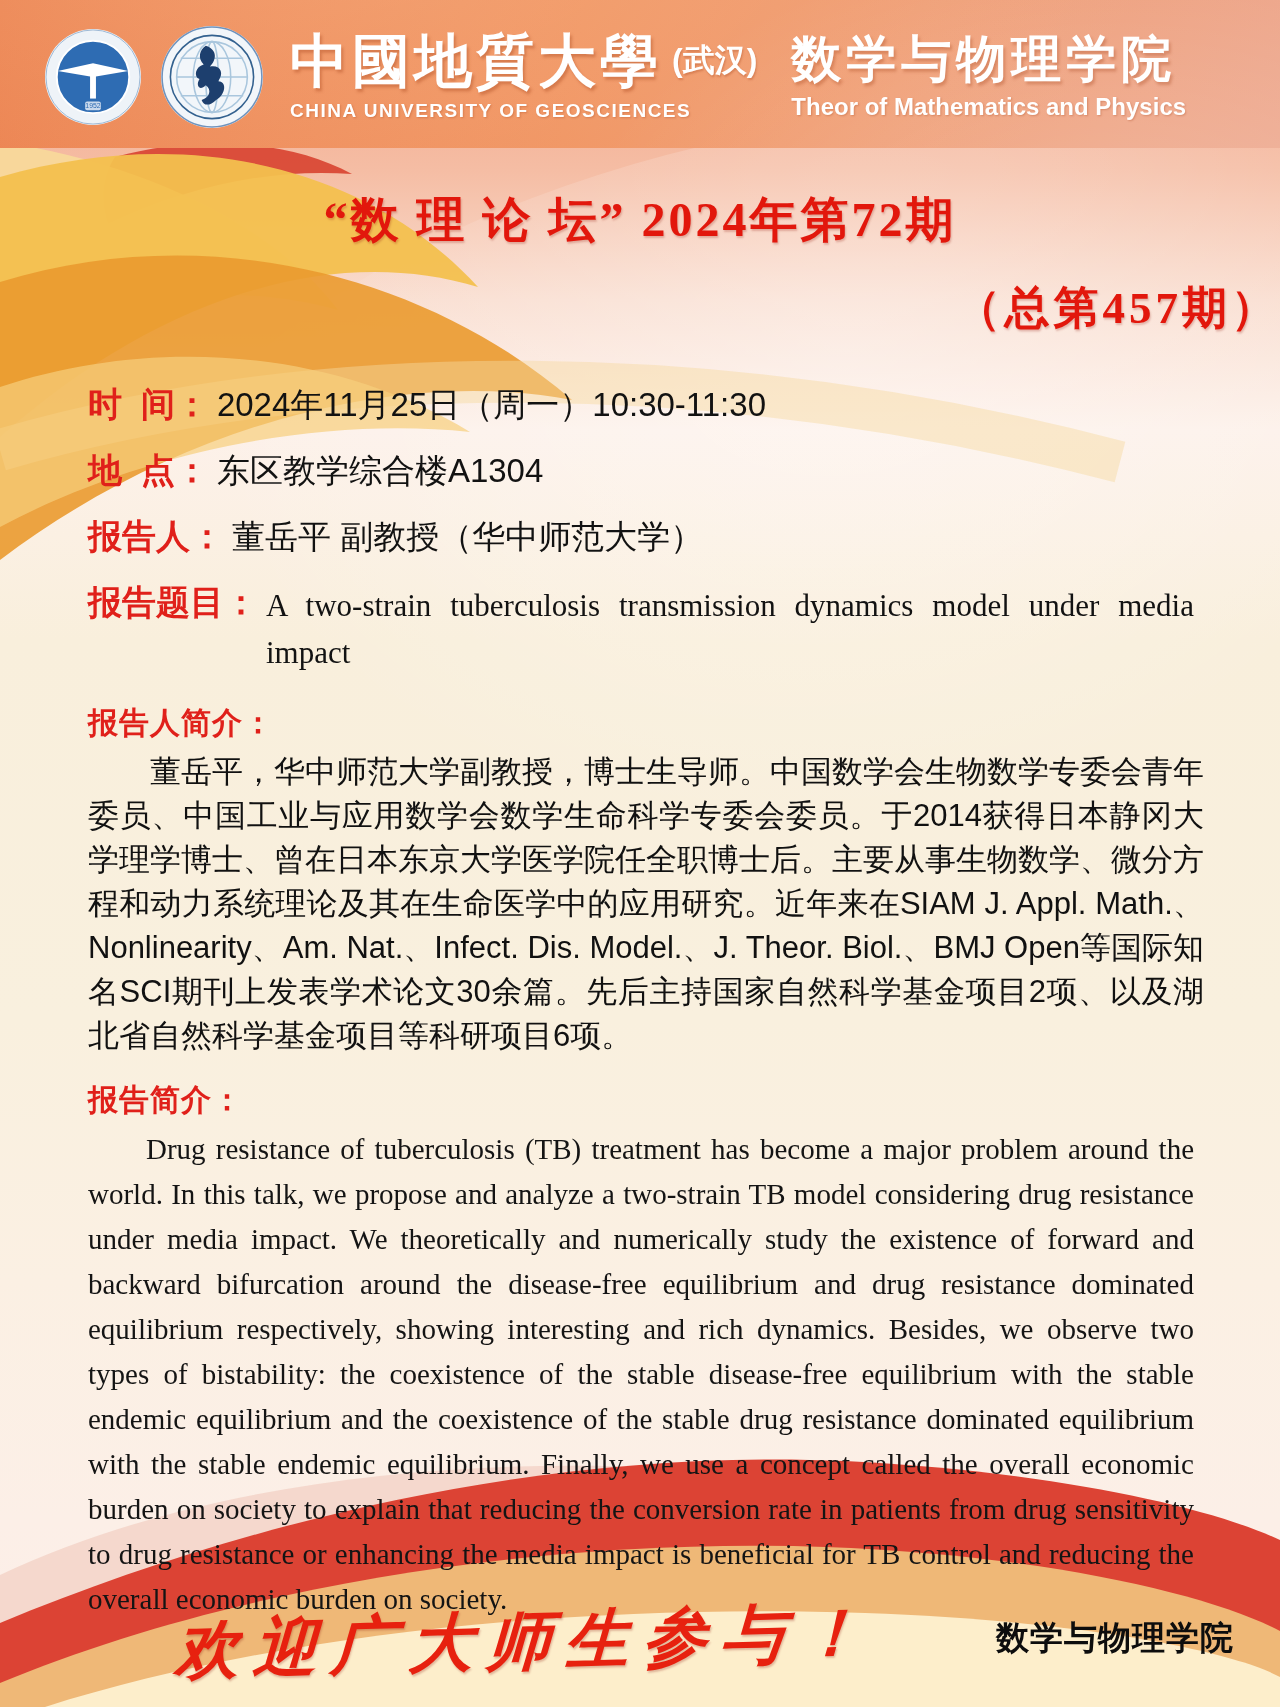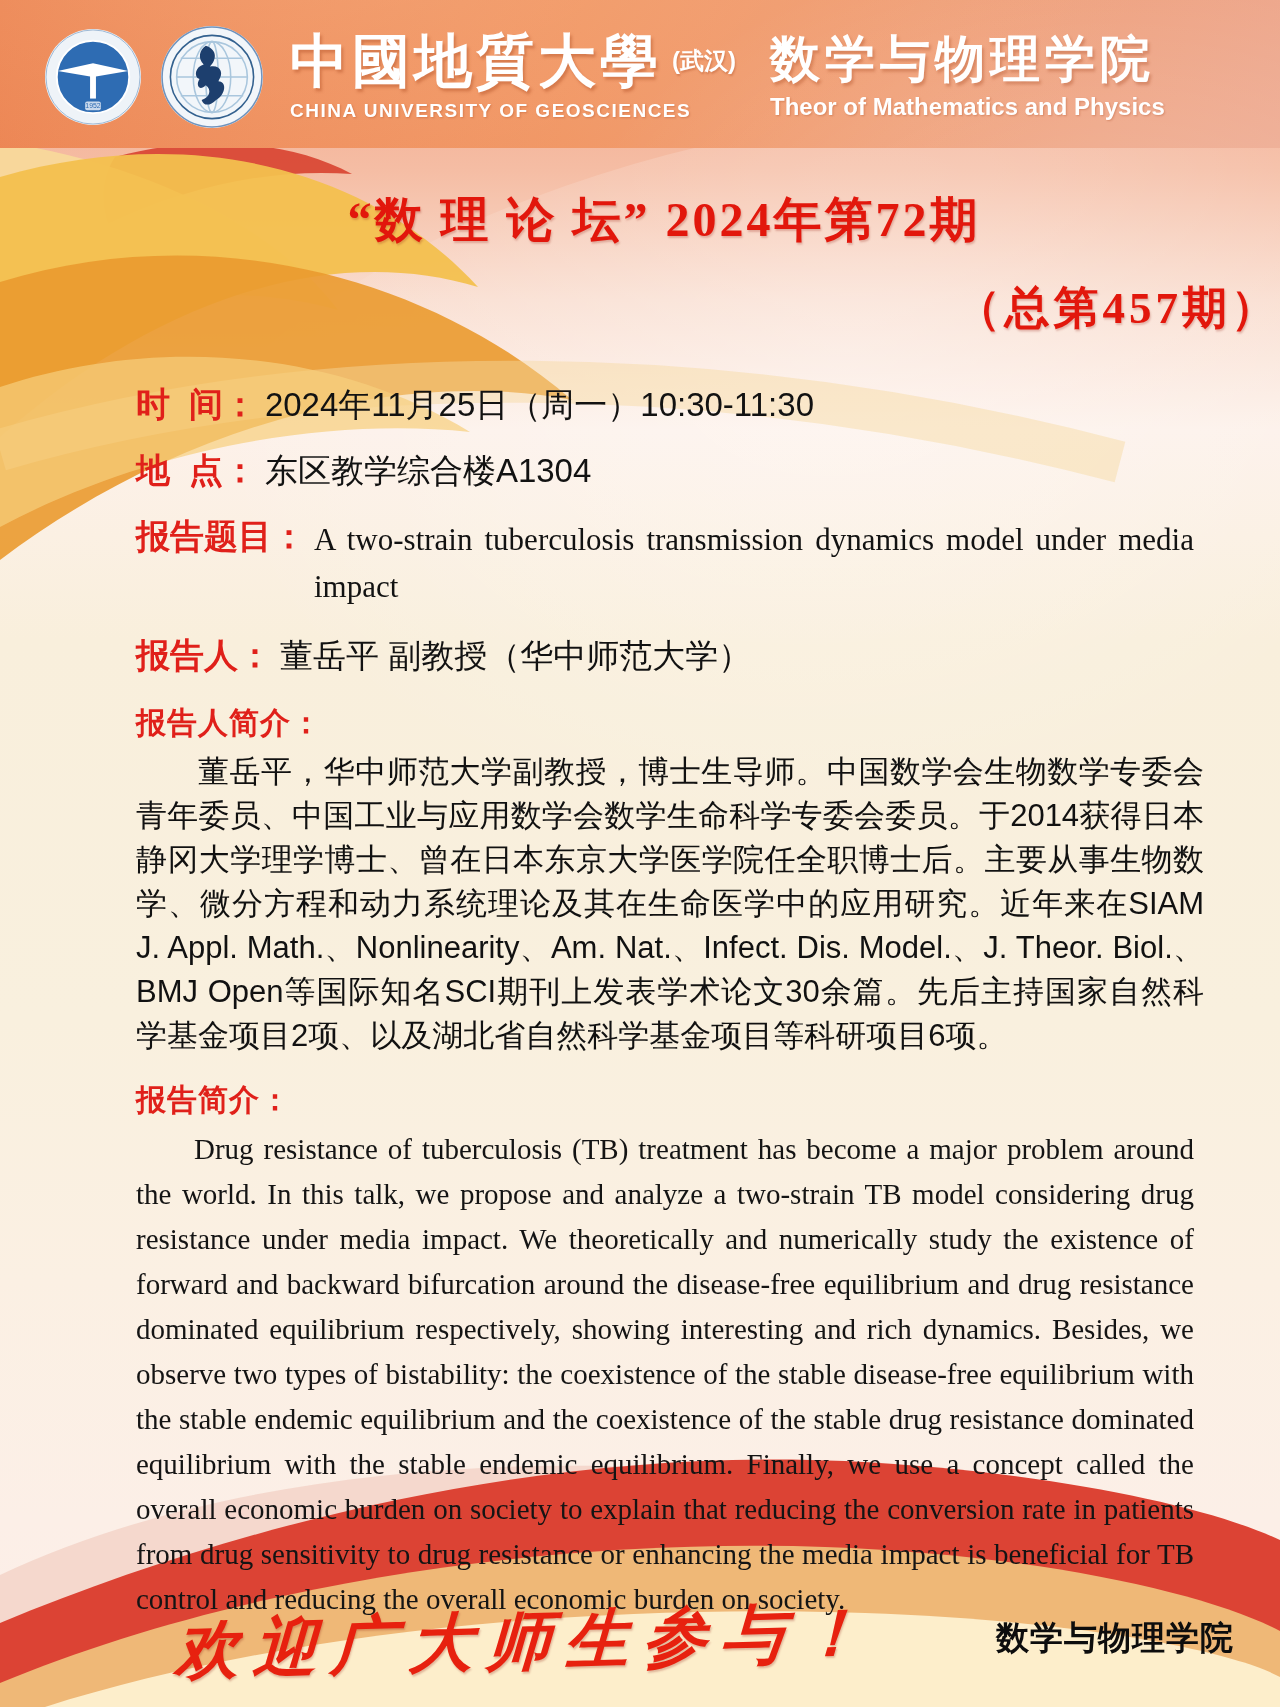--- a/index.html
+++ b/index.html
@@ -20,36 +20,36 @@
   }
   .header-inner{display:flex;align-items:center;height:100%;padding:6px 30px 0 44px;box-sizing:border-box;}
   .logo{flex:0 0 auto;}
   .logo svg{display:block;}
   .univ-block{margin-left:26px;color:#fff;}
   .univ-row{display:flex;align-items:center;}
   .univ-cn{
     font-family:"DejaVu Serif",serif;font-weight:bold;font-size:58px;line-height:1;
     letter-spacing:4px;text-shadow:2px 3px 3px rgba(160,60,20,.35);
   }
-  .campus{font-size:24px;font-weight:bold;margin-left:10px;text-shadow:1px 2px 2px rgba(160,60,20,.3);}
+  .campus{font-size:32px;font-weight:bold;margin-left:10px;text-shadow:1px 2px 2px rgba(160,60,20,.3);}
   .univ-en{font-size:19px;font-weight:bold;letter-spacing:1.5px;margin-top:10px;text-shadow:1px 1px 2px rgba(160,60,20,.3);}
   .school-block{margin-left:34px;color:#fff;}
   .school-cn{font-size:50px;font-weight:bold;letter-spacing:5px;line-height:1.05;text-shadow:2px 3px 3px rgba(160,60,20,.3);}
   .school-en{font-size:24px;font-weight:bold;margin-top:8px;text-shadow:1px 1px 2px rgba(160,60,20,.3);}
   
   .deco{position:absolute;z-index:0;pointer-events:none;}
   .curve-top-right{
     top:120px;right:-340px;width:1500px;height:760px;border-radius:50%;
     background:radial-gradient(ellipse at 50% 30%, rgba(255,255,255,.34), rgba(255,255,255,0) 62%);
     transform:rotate(-9deg);
   }
   .swirl-svg{top:132px;left:0;width:1280px;height:470px;}
   .bottom-svg{bottom:0;left:0;width:1280px;height:262px;z-index:1;}
   
-  .content{position:relative;z-index:2;padding-left:48px;}
+  .content{position:relative;z-index:2;}
   .forum-title{
     margin:188px 0 0 0;text-align:center;color:#e2170c;font-weight:bold;
     font-family:"Liberation Serif",serif;font-size:48px;letter-spacing:3px;
     text-shadow:1px 2px 2px rgba(150,30,20,.25);
   }
   .forum-title{margin-top:0;padding-top:188px;}
   .forum-sub{
     margin-top:26px;text-align:right;color:#e2170c;font-weight:bold;
     font-family:"Liberation Serif",serif;font-size:45px;letter-spacing:4px;
     text-shadow:1px 2px 2px rgba(150,30,20,.25);
@@ -160,26 +160,26 @@
     <div class="info">
       <div class="info-row">
         <span class="info-label">时  间：</span>
         <span class="info-value">2024年11月25日（周一）10:30-11:30</span>
       </div>
       <div class="info-row">
         <span class="info-label">地  点：</span>
         <span class="info-value">东区教学综合楼A1304</span>
       </div>
       <div class="info-row">
+        <span class="info-label">报告人：</span>
+        <span class="info-value">董岳平 副教授（华中师范大学）</span>
+      </div>
+      <div class="info-row">
         <span class="info-label">报告题目：</span>
         <span class="info-value serif">A two-strain tuberculosis transmission dynamics model under media impact</span>
-      </div>
-      <div class="info-row">
-        <span class="info-label">报告人：</span>
-        <span class="info-value">董岳平 副教授（华中师范大学）</span>
       </div>
     </div>
 
     <div class="section-heading">报告人简介：</div>
     <div class="bio-text">董岳平，华中师范大学副教授，博士生导师。中国数学会生物数学专委会青年委员、中国工业与应用数学会数学生命科学专委会委员。于2014获得日本静冈大学理学博士、曾在日本东京大学医学院任全职博士后。主要从事生物数学、微分方程和动力系统理论及其在生命医学中的应用研究。近年来在SIAM J. Appl. Math.、Nonlinearity、Am. Nat.、Infect. Dis. Model.、J. Theor. Biol.、BMJ Open等国际知名SCI期刊上发表学术论文30余篇。先后主持国家自然科学基金项目2项、以及湖北省自然科学基金项目等科研项目6项。</div>
 
     <div class="section-heading" style="margin-top:20px">报告简介：</div>
     <div class="abstract-text">Drug resistance of tuberculosis (TB) treatment has become a major problem around the world. In this talk, we propose and analyze a two-strain TB model considering drug resistance under media impact. We theoretically and numerically study the existence of forward and backward bifurcation around the disease-free equilibrium and drug resistance dominated equilibrium respectively, showing interesting and rich dynamics. Besides, we observe two types of bistability: the coexistence of the stable disease-free equilibrium with the stable endemic equilibrium and the coexistence of the stable drug resistance dominated equilibrium with the stable endemic equilibrium. Finally, we use a concept called the overall economic burden on society to explain that reducing the conversion rate in patients from drug sensitivity to drug resistance or enhancing the media impact is beneficial for TB control and reducing the overall economic burden on society.</div>
   </div>
 

